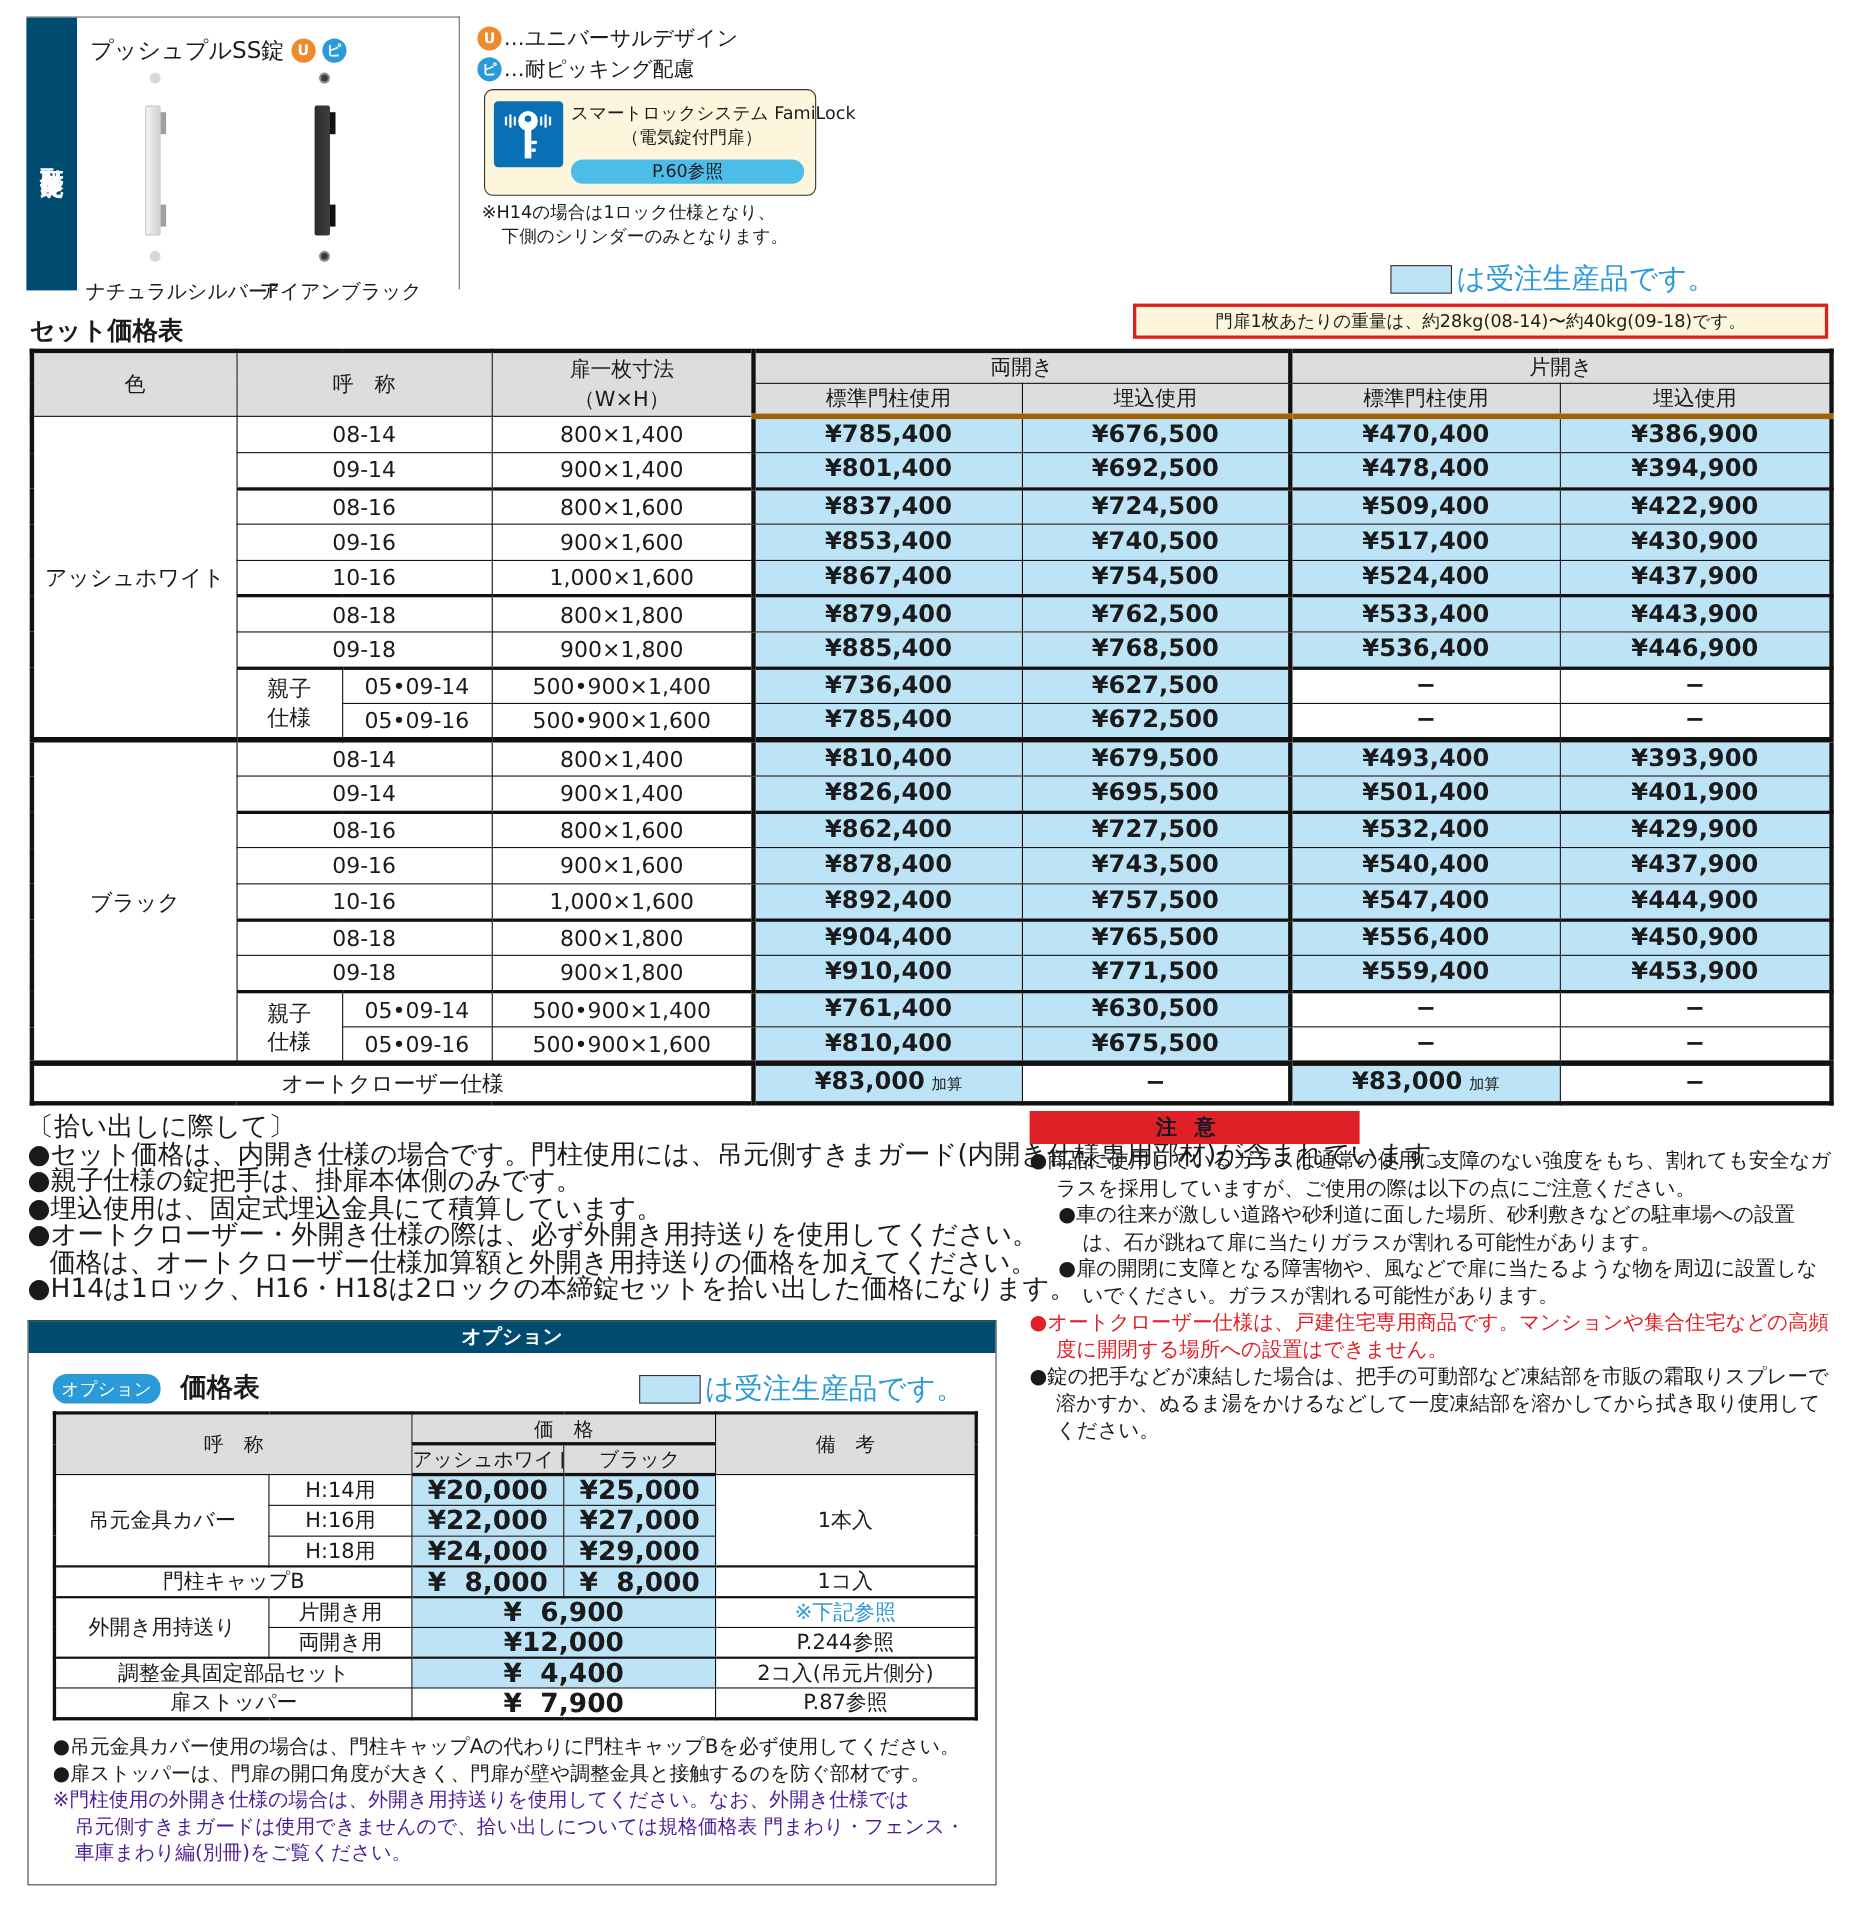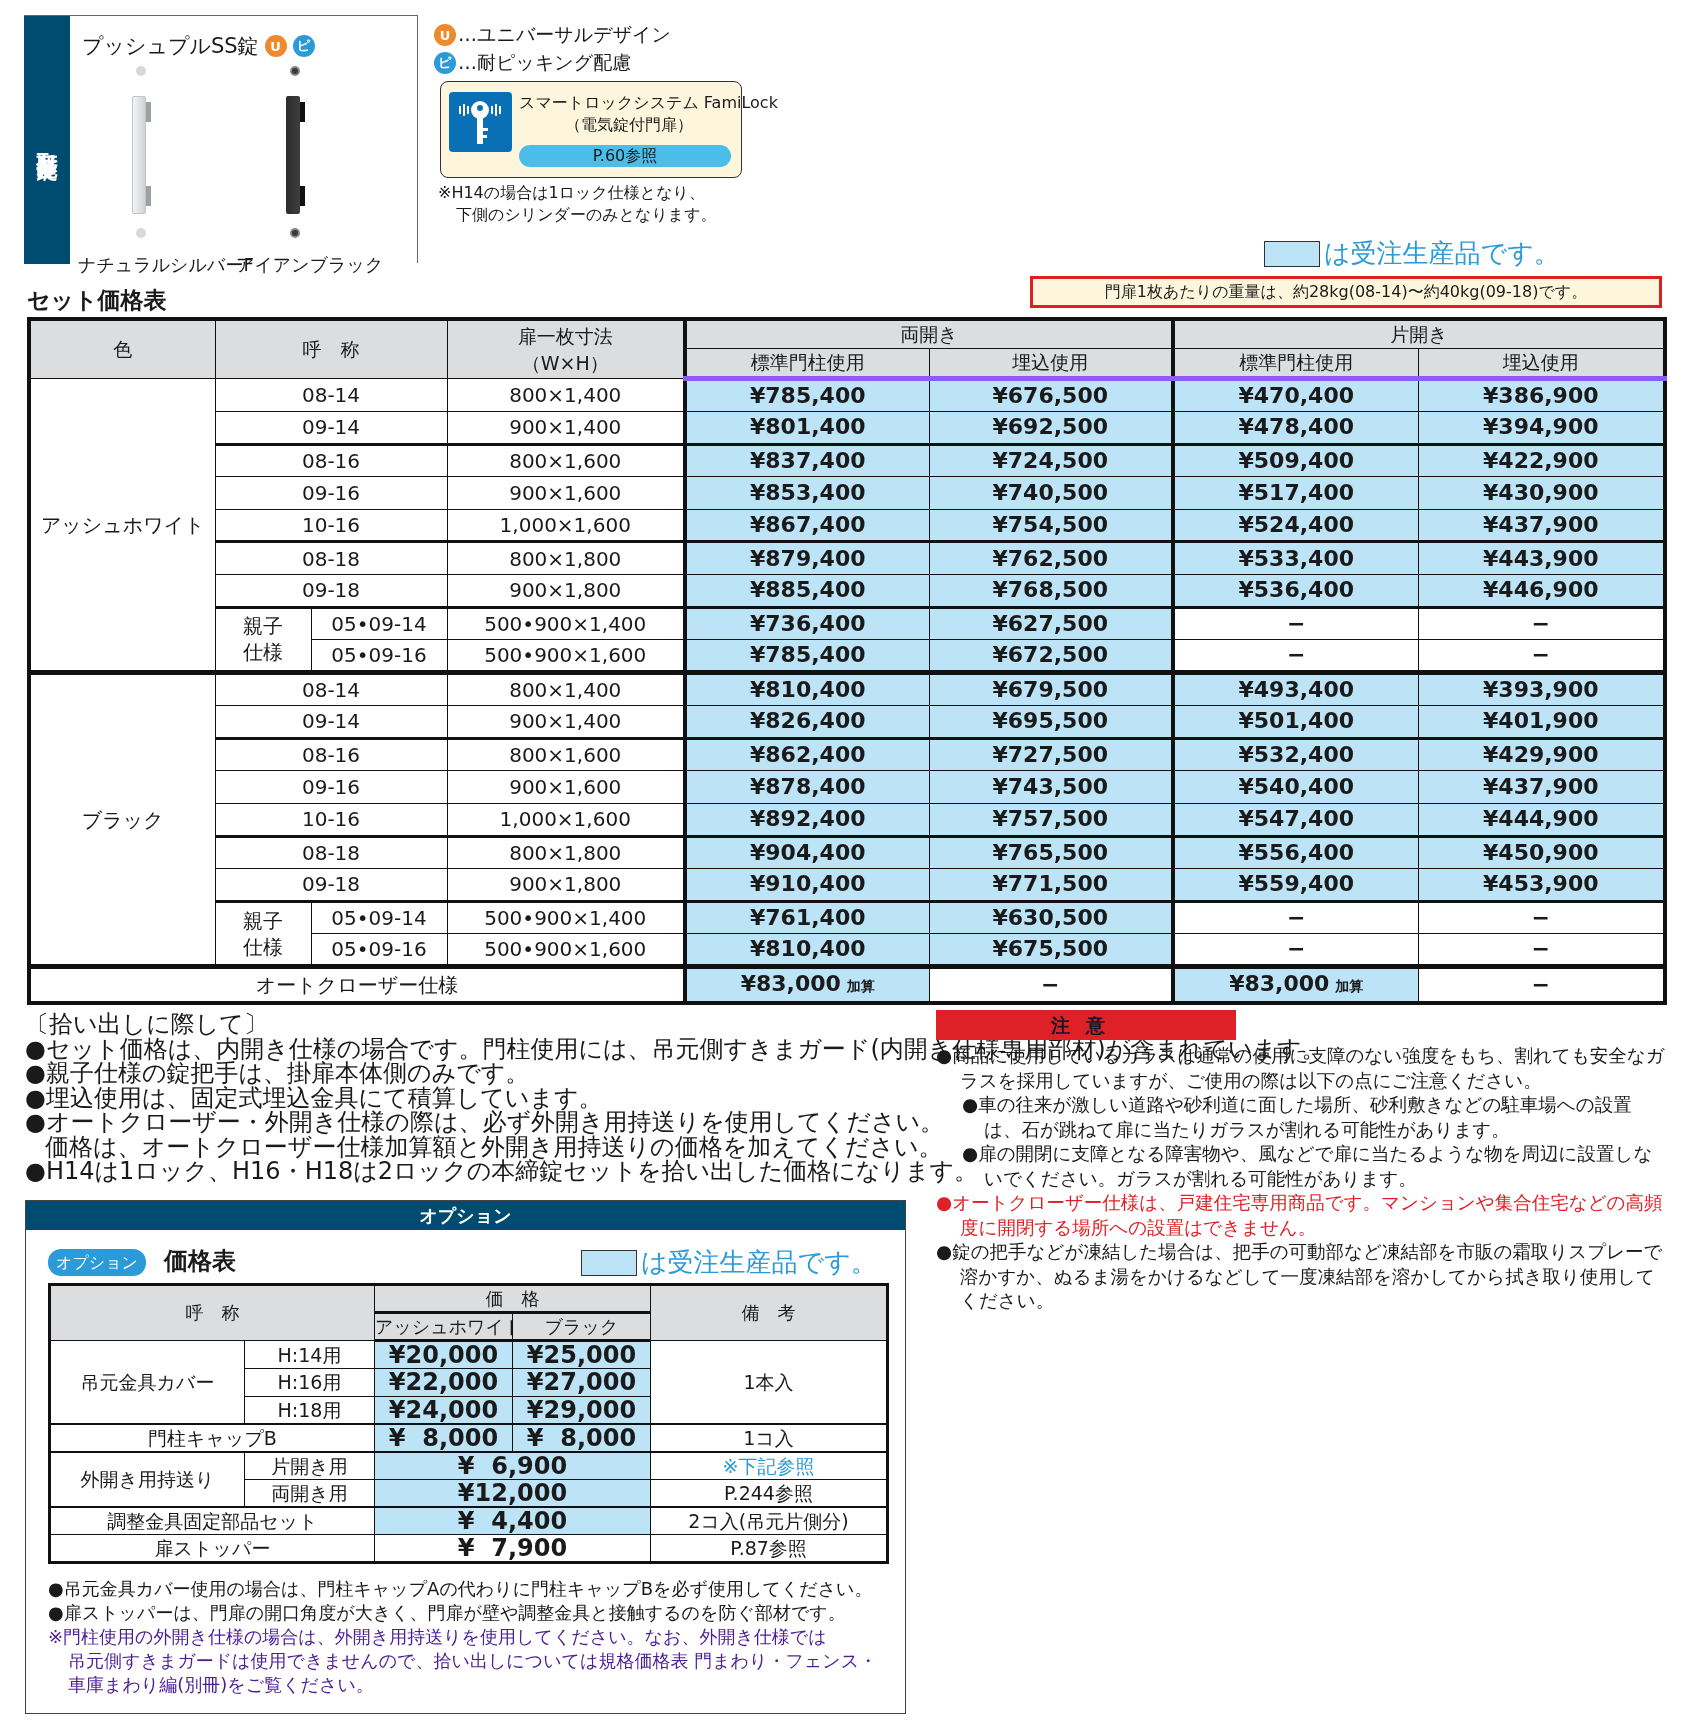--- a/index.html
+++ b/index.html
@@ -41,23 +41,23 @@
   .section-title { position: absolute; left: 27px; top: 285px; font-size: 23px; font-weight: bold; }
 
   
   table { border-collapse: collapse; table-layout: fixed; }
   td, th { text-align: center; vertical-align: middle; white-space: nowrap; overflow: hidden; }
   .main-table { position: absolute; left: 27px; top: 317px; width: 1636px; border: 4px solid #111; font-size: 20px; }
   .main-table th { background: #dcdddf; font-weight: normal; font-size: 19px; border: 1px solid #111; line-height: 27px; }
   .main-table td { border: 1px solid #111; height: 32.6px; line-height: 30px; }
   .main-table td.price { background: #bde3f7; font-weight: bold; font-size: 22px; }
   .main-table td.none { background: #fff; font-weight: bold; font-size: 22px; }
-  .main-table .add { font-size: 14px; font-weight: bold; margin-left: 6px; }
+  .main-table .add { font-size: 14px; font-weight: normal; margin-left: 6px; }
   .main-table tr.grp-top td { border-top: 3px solid #111; }
-  .main-table tr.head-end th { border-bottom: 5px solid #8b5cf6; }
+  .main-table tr.head-end th { border-bottom: 5px solid #a16207; }
   .main-table .thick-left { border-left: 4px solid #111 !important; }
   .main-table tr.color-start td { border-top: 5px solid #111; }
   .main-table tr.autoc td { border-top: 5px solid #111; }
 
   
   .notes { position: absolute; left: 25px; top: 1012px; font-size: 24px; line-height: 24.5px; white-space: nowrap; }
   .notes .indent { padding-left: 20px; }
 
   .caution-head { position: absolute; left: 936px; top: 1010px; width: 300px; height: 30px; background: #e02027; color: #0f172a; font-weight: bold; font-size: 19px; text-align: center; line-height: 30px; letter-spacing: 16px; }
   .caution { position: absolute; left: 936px; top: 1044px; width: 730px; font-size: 18.5px; line-height: 24.5px; }

